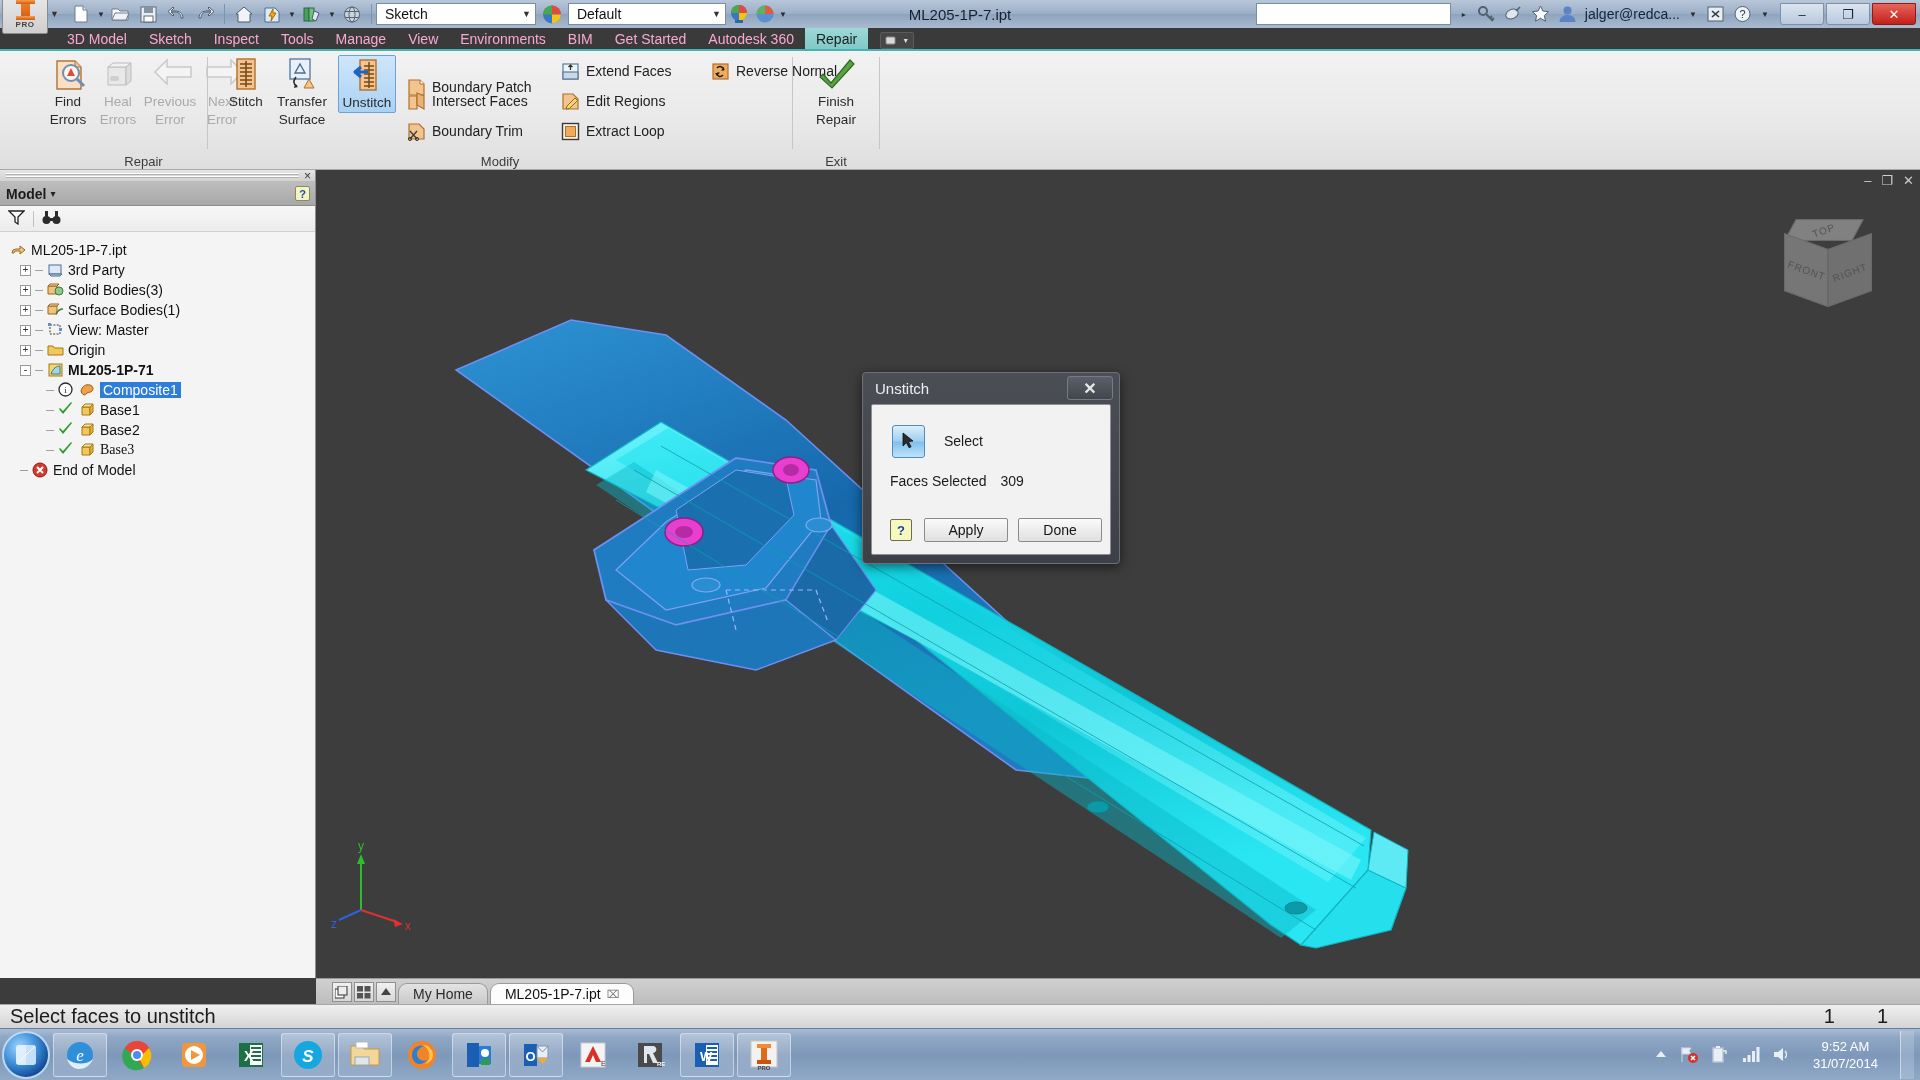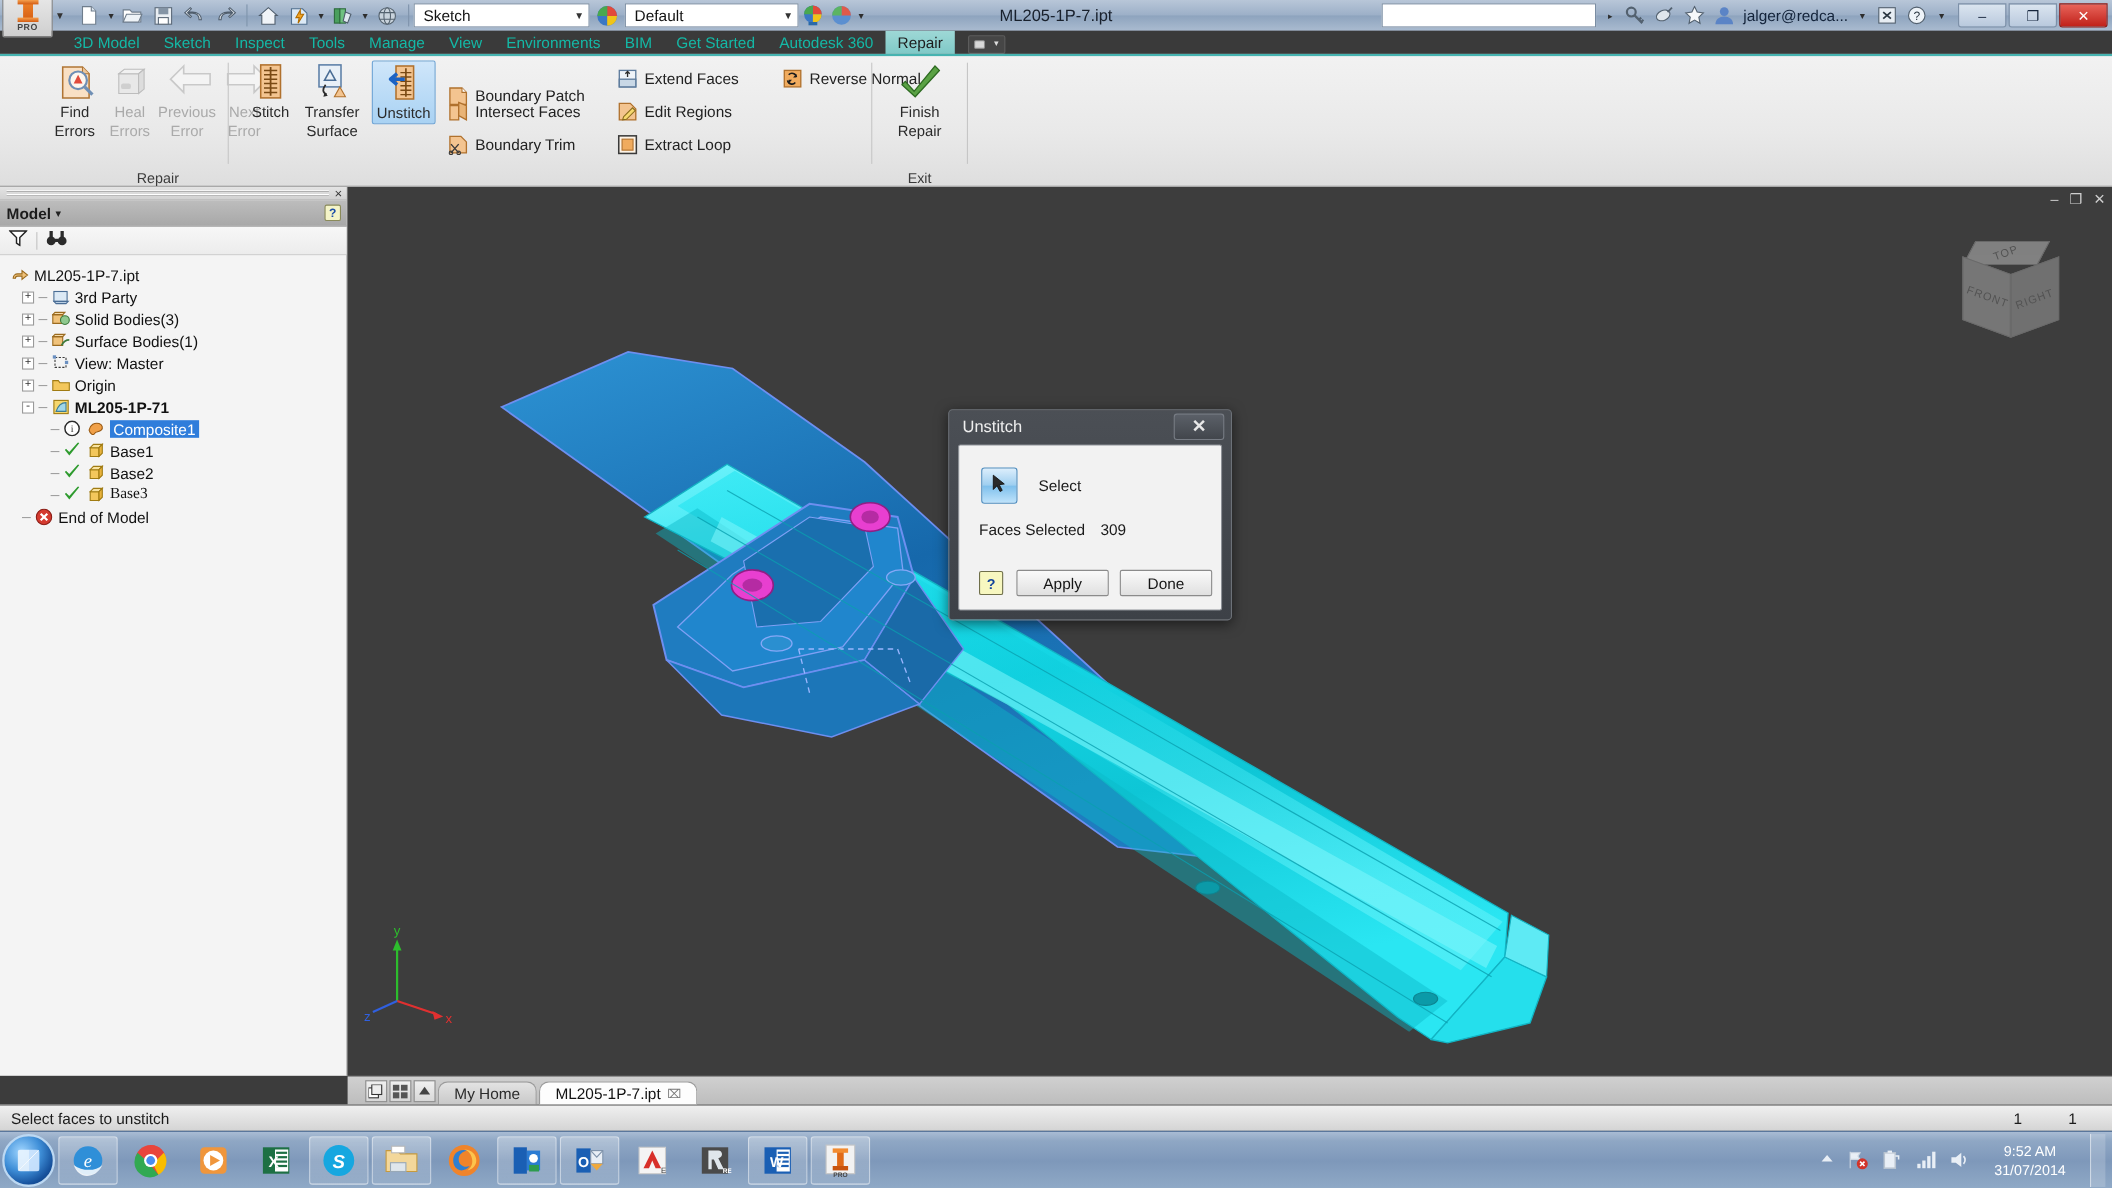--- a/index.html
+++ b/index.html
@@ -66,21 +66,21 @@
   }
   .winbtn.close{background:linear-gradient(to bottom,#e8645a,#c0211a);color:#fff;border-color:#8d1a14;}
 
   
   .ribbon-tabs{
     position:absolute;left:0;top:28px;width:1920px;height:21px;
     background:#3a3a3a; display:flex; align-items:flex-end;
     padding-left:56px; font-size:14px;
   }
   .rtab{
-    height:21px;padding:0 11px;color:#14b8a6;display:flex;align-items:center;cursor:pointer;
+    height:21px;padding:0 11px;color:#f9a8d4;display:flex;align-items:center;cursor:pointer;
   }
   .rtab.active{
     background:linear-gradient(to bottom,#9ed8d6,#7fc9c7);
     color:#1d1d1d;
   }
   .rtab-small{
     margin-left:12px;width:34px;height:17px;
     background:#464646;border:1px solid #5c5c5c;border-radius:2px;
     display:flex;align-items:center;justify-content:center;gap:3px;cursor:pointer;
   }
@@ -253,21 +253,21 @@
     border:1px solid #9a9a9a;border-bottom:none;border-radius:9px 9px 0 0;
     font-size:14px;color:#2b2b2b;cursor:pointer;
   }
   .dtab.active{background:#fdfdfd;color:#111;}
 
   
   .statusbar{
     position:absolute;left:0;top:1004px;width:1920px;height:24px;
     background:linear-gradient(to bottom,#f0f0f0,#d4d4d4);
     border-top:1px solid #a5a5a5;display:flex;align-items:center;
-    font-size:14px;color:#1b1b1b;padding:0 10px;
+    font-size:20px;color:#1b1b1b;padding:0 10px;
   }
   .status-right{margin-left:auto;display:flex;gap:42px;padding-right:22px;}
 
   
   .taskbar{
     position:absolute;left:0;top:1028px;width:1920px;height:52px;
     background:linear-gradient(to bottom,#a9bcd4 0%,#8fa7c4 16%,#7e98ba 52%,#8fa9c6 100%);
     border-top:1px solid #5d7da6;display:flex;align-items:center;
   }
   .startorb{
@@ -618,20 +618,21 @@
       </div>
 
       <div class="small-item" style="left:500px;top:8px;">
         <span class="sico"><svg width="19" height="19" viewBox="0 0 19 19">
               <rect x="2" y="2" width="15" height="15" fill="#f0ab5e" stroke="#b0712d" stroke-width="1.2"></rect>
               <path d="M6 6a4 4 0 017 2M12 13a4 4 0 01-7-2" stroke="#1d1d1d" stroke-width="1.5" fill="none"></path>
               <path d="M13 5v3.5h-3zM6 14v-3.5h3z" fill="#1d1d1d"></path>
             </svg></span>
         <span class="lbl">Reverse Normal</span>
       </div>
+      <div class="panel-label">Modify</div>
     </div>
     <div class="panel-sep" style="left:792px;"></div>
 
     <div class="panel" style="left:793px;width:86px;">
       <div class="big-btn" style="left:14px;width:58px;">
         <div class="ico">
           <svg width="36" height="34" viewBox="0 0 36 34">
               <path d="M4 17l8 9L31 3l4 4L13 31 1 20z" fill="#5aa244" stroke="#2e6b22" stroke-width="1.2"></path>
             </svg>
         </div>

